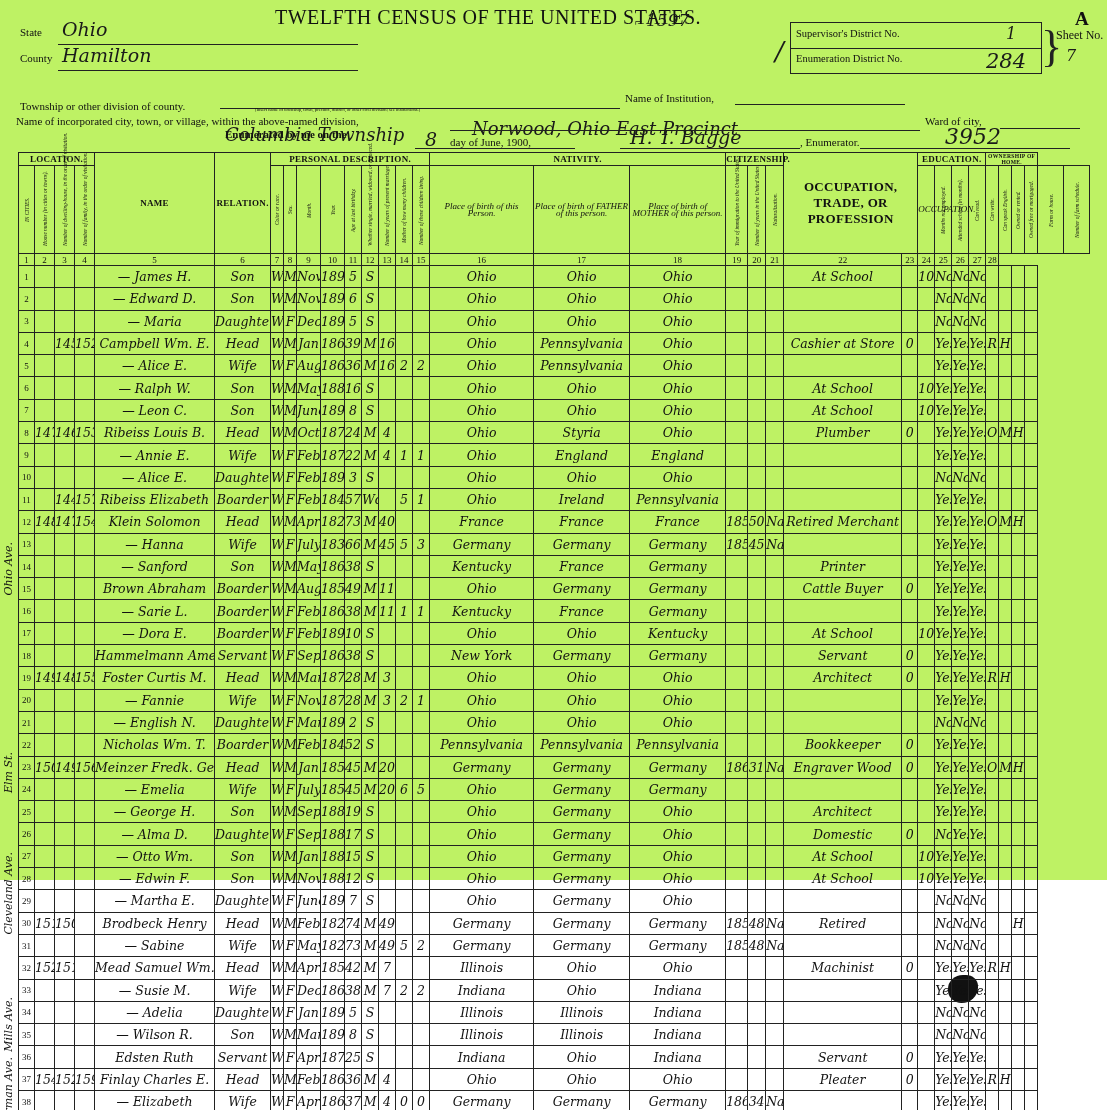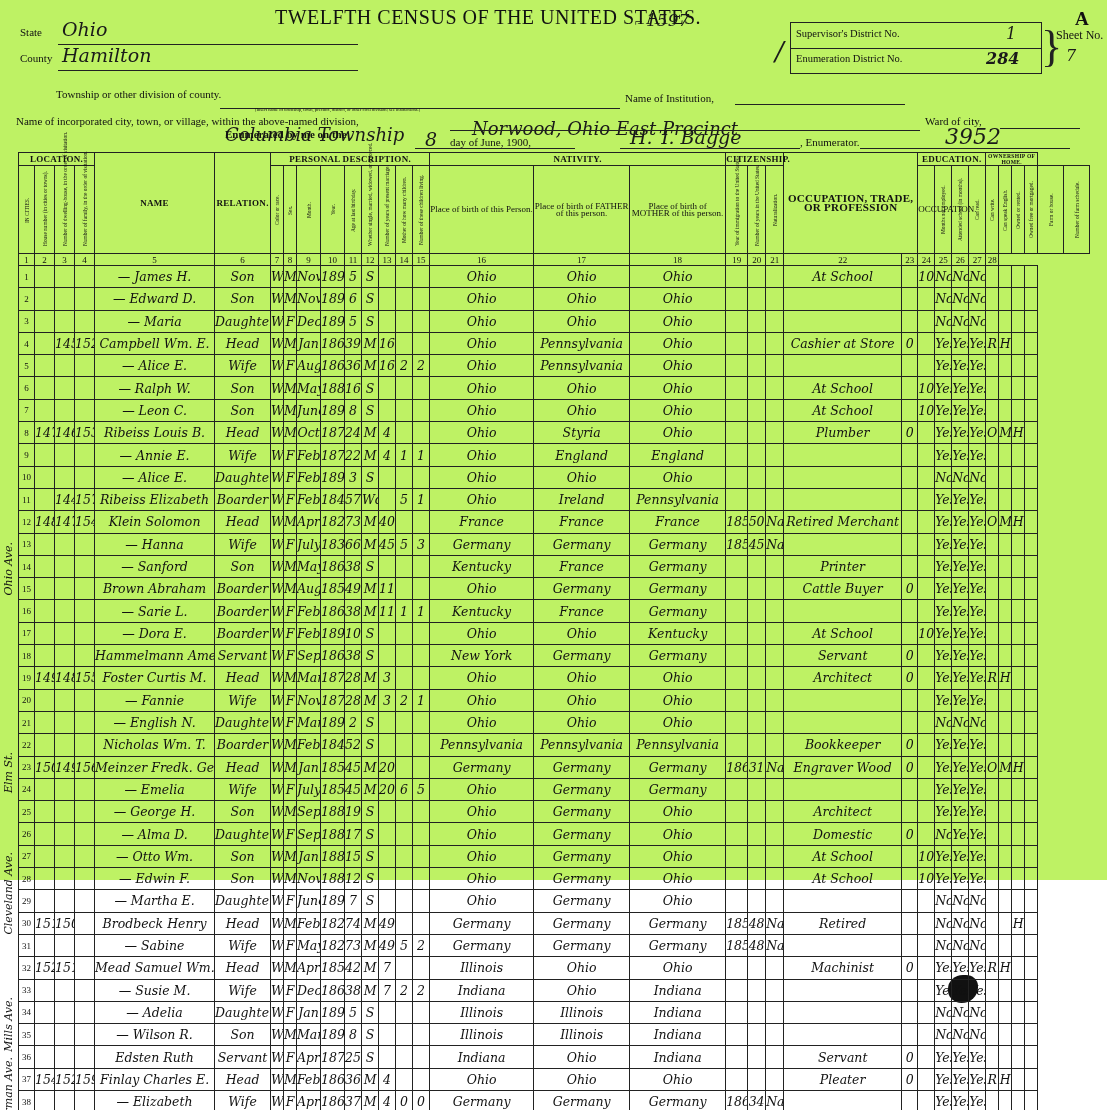--- a/index.html
+++ b/index.html
@@ -23,27 +23,27 @@
   
   .supbox{position:absolute;left:790px;top:22px;width:250px;height:50px;border:1px solid #222;}
   .supbox .ln{position:absolute;left:0;top:25px;width:250px;border-bottom:1px solid #222;}
   .supbox .l1{position:absolute;left:5px;top:5px;font-size:10.5px;}
   .supbox .l2{position:absolute;left:5px;top:30px;font-size:10.5px;}
   .brace{position:absolute;left:1041px;top:24px;font-size:44px;line-height:46px;color:#222;}
   .sheetno{position:absolute;left:1056px;top:28px;font-size:12px;}
   .sheetval{position:absolute;left:1066px;top:46px;font-size:16px;}
 
   .supval{position:absolute;left:215px;top:1px;font-size:16px;}
-  .edval{position:absolute;left:195px;top:26px;font-size:16px;font-weight:bold;}
+  .edval{position:absolute;left:195px;top:26px;font-size:21px;}
 
   
   table.census{border-collapse:collapse;position:absolute;left:18px;top:152px;width:1072px;table-layout:fixed;}
   table.census td,table.census th{border:1px solid #222;padding:0;font-size:9px;text-align:center;vertical-align:middle;}
   .grpHead{font-size:9.2px;font-weight:bold;letter-spacing:.3px;height:12px;}
-  .subHead{font-size:6.2px;line-height:7px;padding:1px;}
+  .subHead{font-size:6.2px;line-height:7px;padding:1px;font-style:italic;}
   .vtext{writing-mode:vertical-rl;transform:rotate(180deg);font-size:5.4px;line-height:6px;white-space:nowrap;height:72px;display:block;margin:0 auto;}
   .numrow td{font-size:7px;height:11px;}
   .datarow td{height:21.3px;font-size:13px;}
   .datarow .cell{font-family:"DejaVu Serif",serif;font-style:italic;font-size:12.5px;white-space:nowrap;overflow:hidden;}
   .nm{text-align:left;padding-left:4px;font-size:12.5px;}
   .leftnum{font-size:8px;}
   .sideband{position:absolute;left:0;top:152px;width:18px;height:952px;}
   .sideband div{position:absolute;font-family:"DejaVu Serif",serif;font-style:italic;font-size:11px;writing-mode:vertical-rl;transform:rotate(180deg);white-space:nowrap;}
   .blot{position:absolute;left:948px;top:975px;width:30px;height:28px;background:#111;border-radius:50% 40% 55% 45%;}
 </style>
@@ -60,21 +60,21 @@
     <div class="slash script">/</div>
 
     <div class="hsl" style="left:20px;top:26px;">State</div>
     <div class="script" style="position:absolute;left:62px;top:18px;font-size:19px;">Ohio</div>
     <div class="rule" style="left:58px;top:44px;width:300px;"></div>
 
     <div class="hsl" style="left:20px;top:52px;">County</div>
     <div class="script" style="position:absolute;left:62px;top:44px;font-size:19px;">Hamilton</div>
     <div class="rule" style="left:58px;top:70px;width:300px;"></div>
 
-    <div class="hsl" style="left:20px;top:88px;margin-left:36px;">Township or other division of county.</div>
+    <div class="hsl" style="left:20px;top:100px;">Township or other division of county.</div>
     <div class="script" style="position:absolute;left:225px;top:84px;font-size:18px;margin-top:40px;">Columbia Township</div>
     <div class="rule" style="left:220px;top:108px;width:400px;"></div>
     <div style="position:absolute;left:255px;top:107px;font-size:4.6px;">[Insert name of township, town, precinct, district, or other civil division; see instructions.]</div>
     <div class="hsl" style="left:625px;top:92px;">Name of Institution,</div>
     <div class="rule" style="left:735px;top:104px;width:170px;"></div>
     <div class="script" style="position:absolute;left:738px;top:86px;font-size:16px;"></div>
 
     <div class="hsl" style="left:16px;top:115px;">Name of incorporated city, town, or village, within the above-named division,</div>
     <div class="script" style="position:absolute;left:455px;top:118px;font-size:18px;margin-left:17px;">Norwood, Ohio  East Precinct</div>
     <div class="rule" style="left:450px;top:130px;width:470px;"></div>
@@ -150,21 +150,21 @@
     </colgroup>
 
     <tbody>
         <tr>
       <td colspan="4" class="grpHead">LOCATION.</td>
       <td rowspan="2" class="grpHead">NAME</td>
       <td rowspan="2" class="grpHead">RELATION.</td>
       <td colspan="9" class="grpHead">PERSONAL DESCRIPTION.</td>
       <td colspan="3" class="grpHead">NATIVITY.</td>
       <td colspan="3" class="grpHead">CITIZENSHIP.</td>
-      <td colspan="2" rowspan="2" class="grpHead" style="font-size:11px;line-height:9px;padding:1px">OCCUPATION, TRADE, OR PROFESSION</td>
+      <td colspan="2" rowspan="2" class="grpHead" style="font-size:13px;line-height:16px;padding:1px">OCCUPATION, TRADE, OR PROFESSION</td>
       <td colspan="4" class="grpHead">EDUCATION.</td>
       <td colspan="4" class="grpHead" style="font-size:5.6px">OWNERSHIP OF HOME.</td>
     </tr>
 
     <tr style="height:88px;">
       <td class="subHead">
             <span class="vtext">IN CITIES.</span>
           </td>
       <td class="subHead">
             <span class="vtext">House number (in cities or towns).</span>

